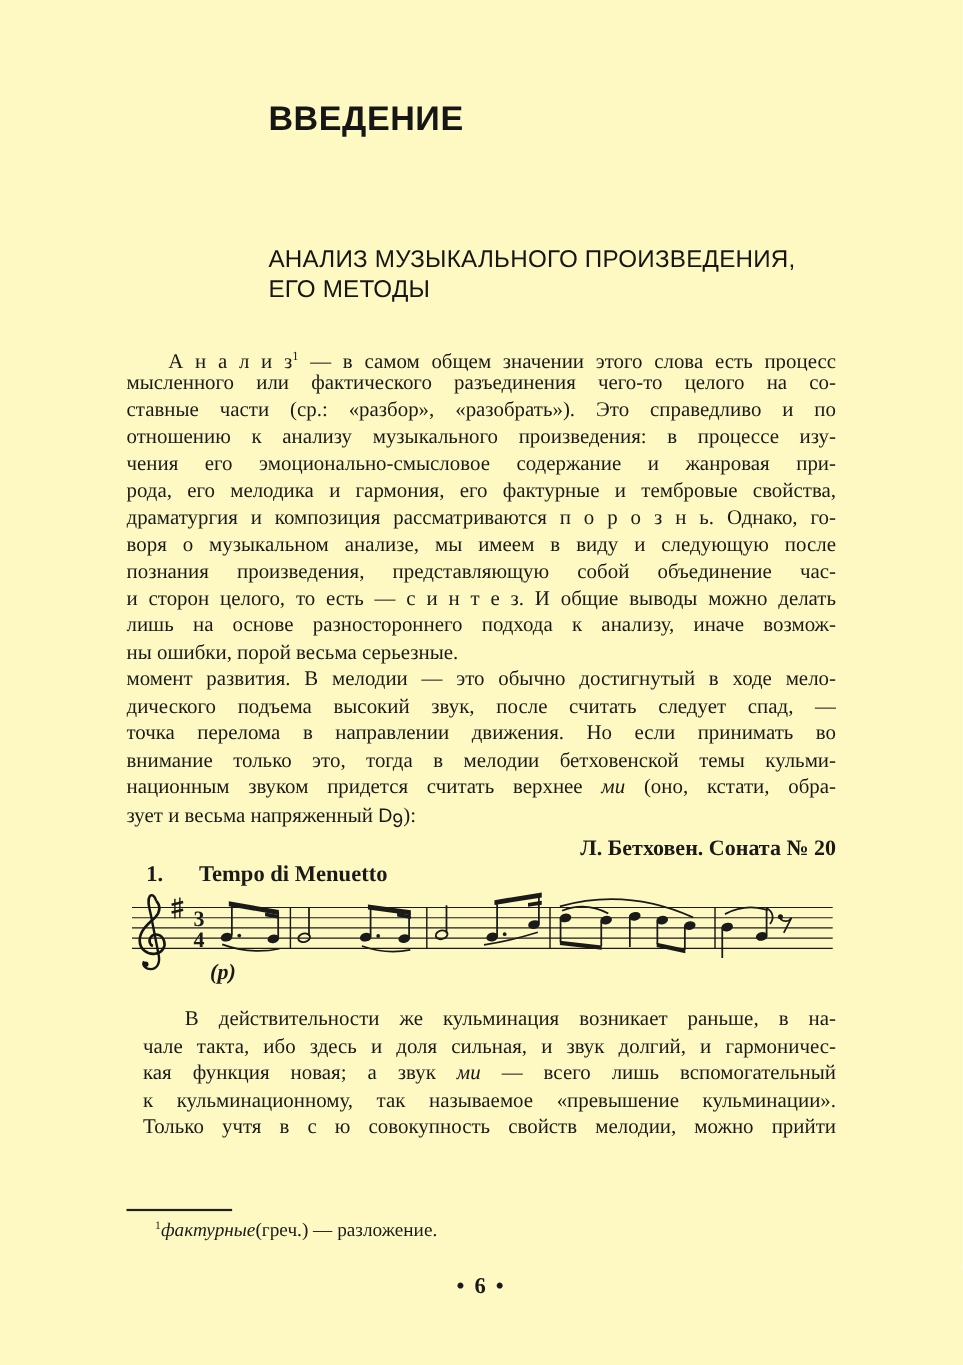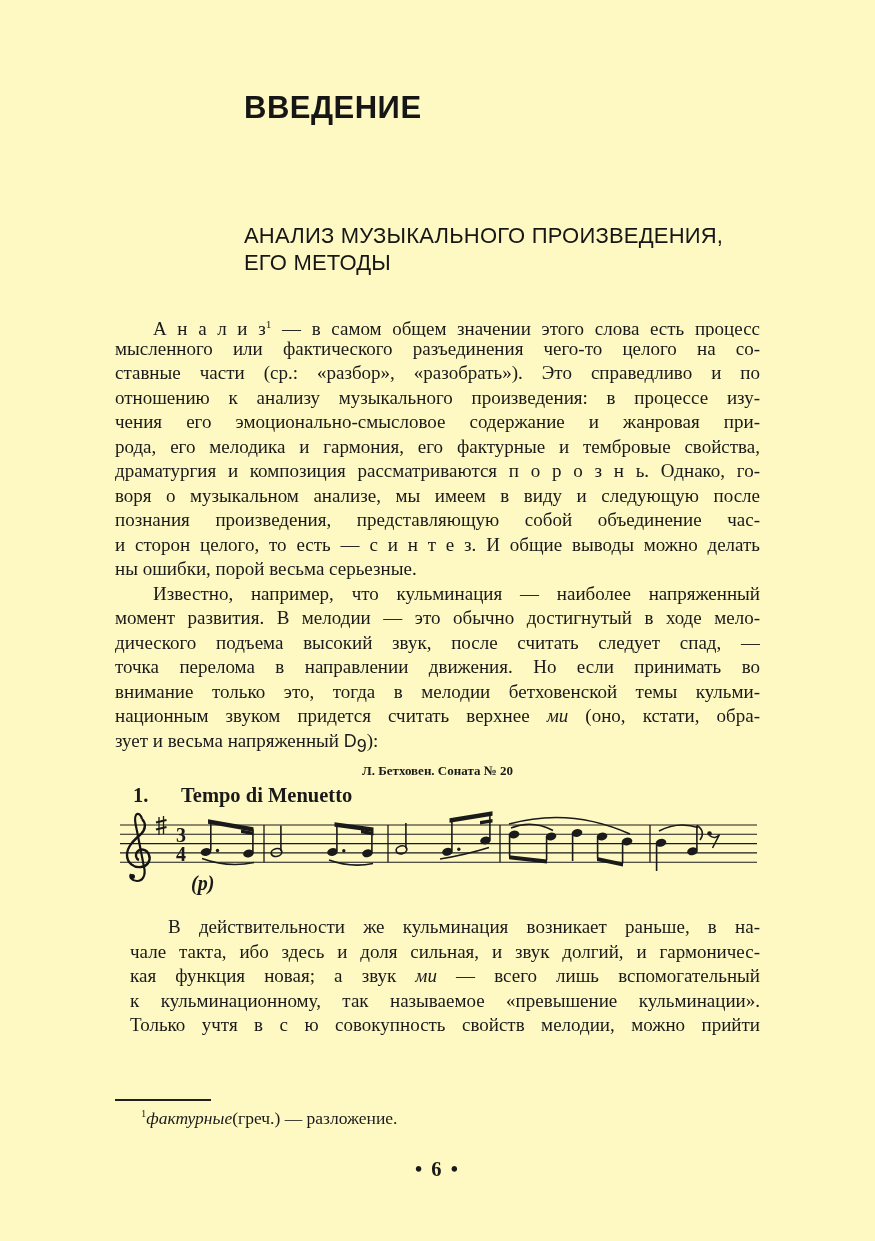--- a/index.html
+++ b/index.html
@@ -30,21 +30,21 @@
   .para .l.first { padding-left:38px; }
   .para .l.last  { text-align-last:left; }
 
   .st-sup { font-size:60%; vertical-align:super; }
   .st-sub { font-size:62%; vertical-align:sub; }
   .st-i   { font-style:italic; }
   .st-sans{ font-family:"Liberation Sans", sans-serif; font-size:94%; }
 
   .caption {
     margin-top:6px; height:24px; line-height:24px;
-    text-align:center; font-weight:bold; font-size:13px;
+    text-align:right; font-weight:bold; font-size:20px;
   }
   .tempo-row { position:relative; height:20px; margin-top:2px;
     font-weight:bold; font-size:20.5px; line-height:20px; }
   .tempo-num  { position:absolute; left:18px; top:0; }
   .tempo-text { position:absolute; left:66px; top:0; }
 
   .music { display:block; margin-top:0; }
   .music .ln { stroke:#1a1a1a; stroke-width:1.1; }
   .music .bl { stroke:#1a1a1a; stroke-width:1.3; }
   .music .stem { stroke:#1a1a1a; stroke-width:1.6; }
@@ -83,24 +83,24 @@
         <div class="l first"><span>А н а л и з</span><span class="st-sup">1</span><span> — в самом общем значении этого слова есть процесс</span></div>
         <div class="l"><span>мысленного или фактического разъединения чего-то целого на со-</span></div>
         <div class="l"><span>ставные части (ср.: «разбор», «разобрать»). Это справедливо и по</span></div>
         <div class="l"><span>отношению к анализу музыкального произведения: в процессе изу-</span></div>
         <div class="l"><span>чения его эмоционально-смысловое содержание и жанровая при-</span></div>
         <div class="l"><span>рода, его мелодика и гармония, его фактурные и тембровые свойства,</span></div>
         <div class="l"><span>драматургия и композиция рассматриваются п о р о з н ь. Однако, го-</span></div>
         <div class="l"><span>воря о музыкальном анализе, мы имеем в виду и следующую после</span></div>
         <div class="l"><span>познания произведения, представляющую собой объединение час-</span></div>
         <div class="l"><span>и сторон целого, то есть — с и н т е з. И общие выводы можно делать</span></div>
+        <div class="l"><span>лишь на основе разностороннего подхода к анализу, иначе возмож-</span></div>
         <div class="l last"><span>ны ошибки, порой весьма серьезные.</span></div>
       </div>
     <div class="para">
-        <div class="l first"><span>Известно, например, что кульминация — наиболее напряженный</span></div>
         <div class="l"><span>момент развития. В мелодии — это обычно достигнутый в ходе мело-</span></div>
         <div class="l"><span>дического подъема высокий звук, после считать следует спад, —</span></div>
         <div class="l"><span>точка перелома в направлении движения. Но если принимать во</span></div>
         <div class="l"><span>внимание только это, тогда в мелодии бетховенской темы кульми-</span></div>
         <div class="l"><span>национным звуком придется считать верхнее </span><span class="st-i">ми</span><span> (оно, кстати, обра-</span></div>
         <div class="l last"><span>зует и весьма напряженный </span><span class="st-sans">D</span><span class="st-sans st-sub">9</span><span>):</span></div>
       </div>
 
     <div class="caption">Л. Бетховен. Соната № 20</div>
 

